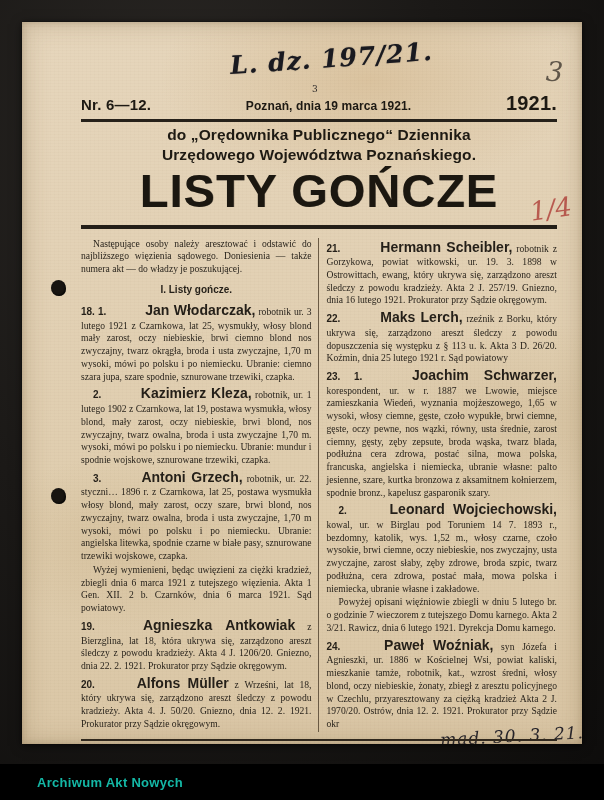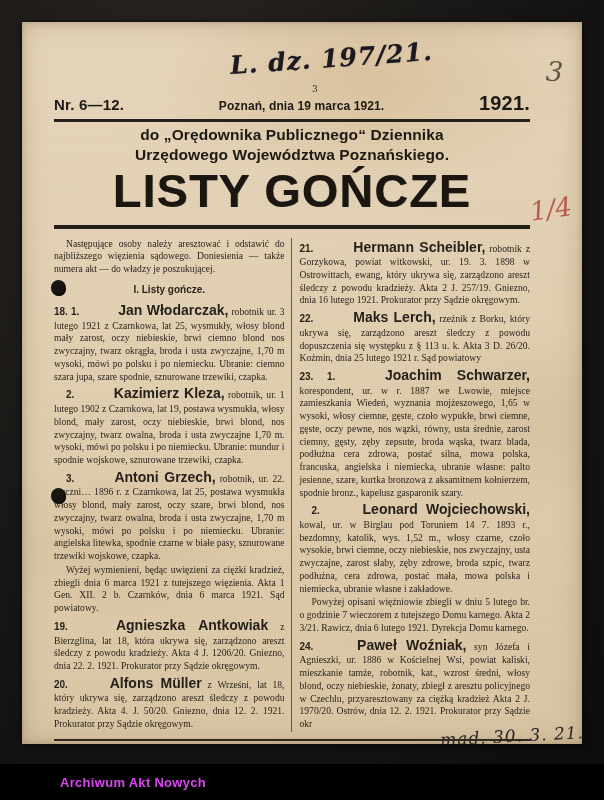--- a/index.html
+++ b/index.html
@@ -116,21 +116,21 @@
     background: #181511;
     border-radius: 52% 48% 46% 54% / 50% 55% 45% 50%;
     box-shadow: inset -1px -1px 2px rgba(0,0,0,0.8);
   }
   #hole-punch-top { top: 258px; }
   #hole-punch-bottom { top: 466px; }
 
   
   #printed-area {
     position: absolute;
-    left: 32px;
+    left: 59px;
     top: 70px;
     width: 476px;
     color: #241f18;
   }
 
   
   #masthead-line {
     display: flex;
     align-items: baseline;
     justify-content: space-between;
@@ -238,22 +238,22 @@
     position: absolute;
     left: 0;
     bottom: 0;
     width: 604px;
     height: 36px;
     background: #000;
     display: flex;
     align-items: center;
   }
   #archive-label {
-    margin-left: 60px;
-    color: #d946ef;
+    margin-left: 37px;
+    color: #14b8a6;
     font-family: "Liberation Sans", sans-serif;
     font-weight: bold;
     font-size: 13px;
     letter-spacing: 0.3px;
   }
 </style>
 </head>
 <body>
 
 <div id="scan-background"></div>

